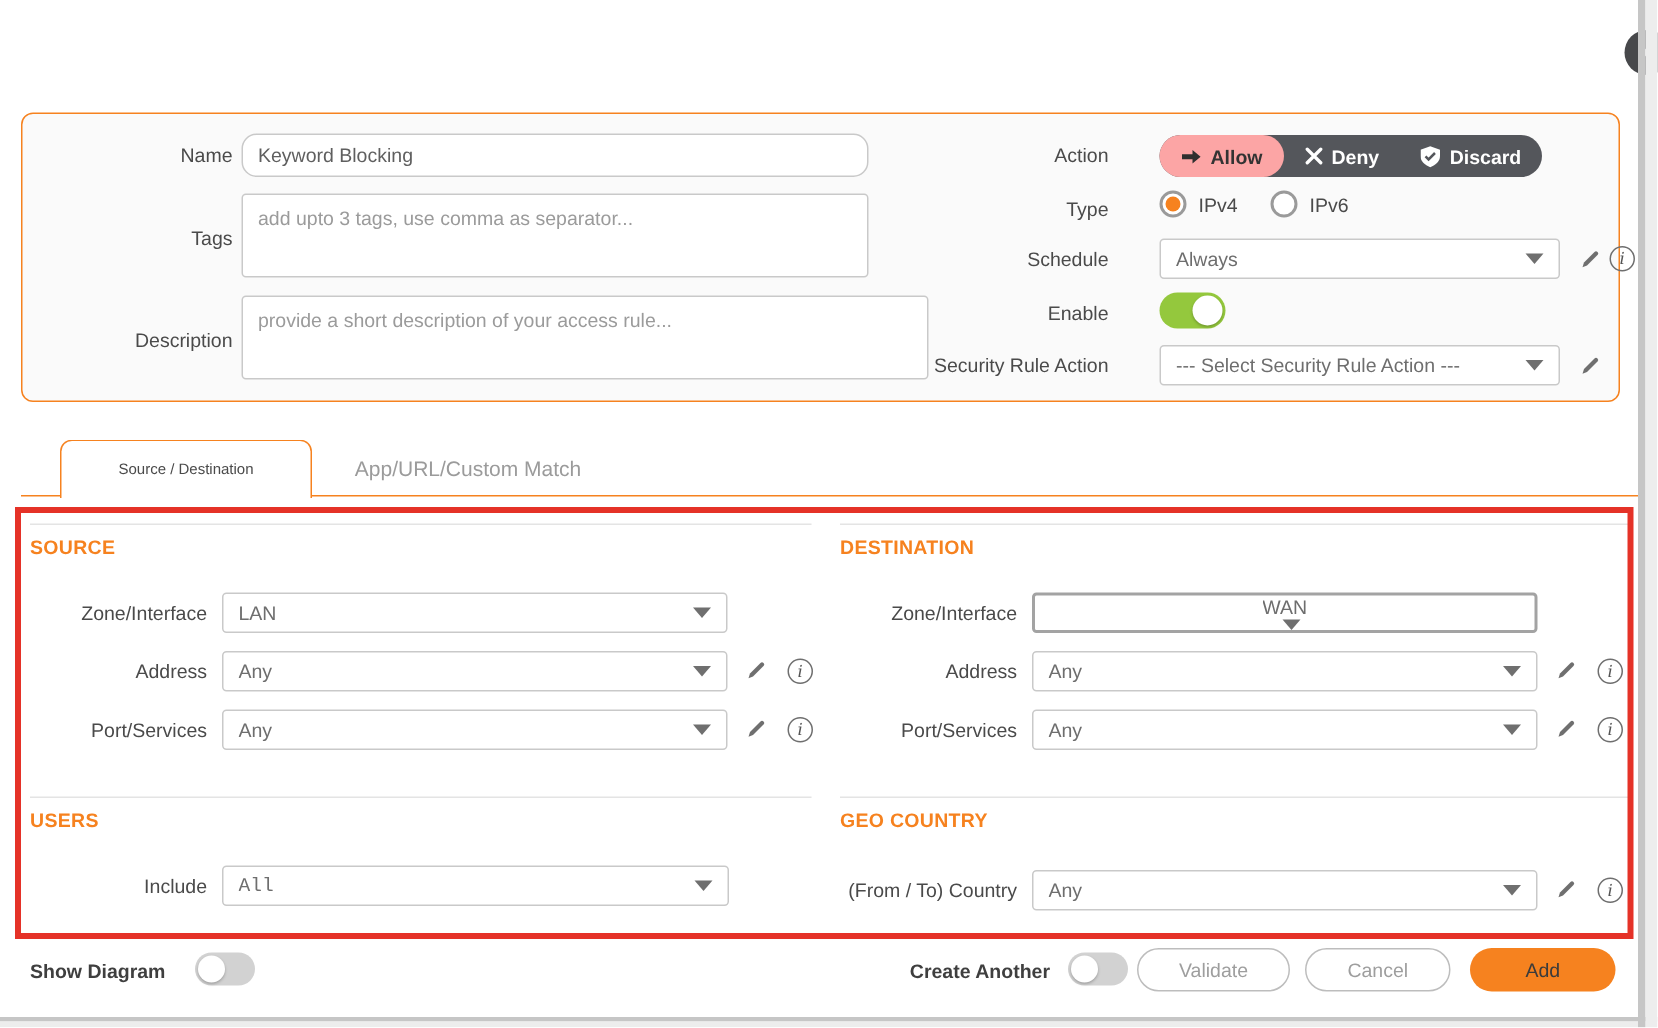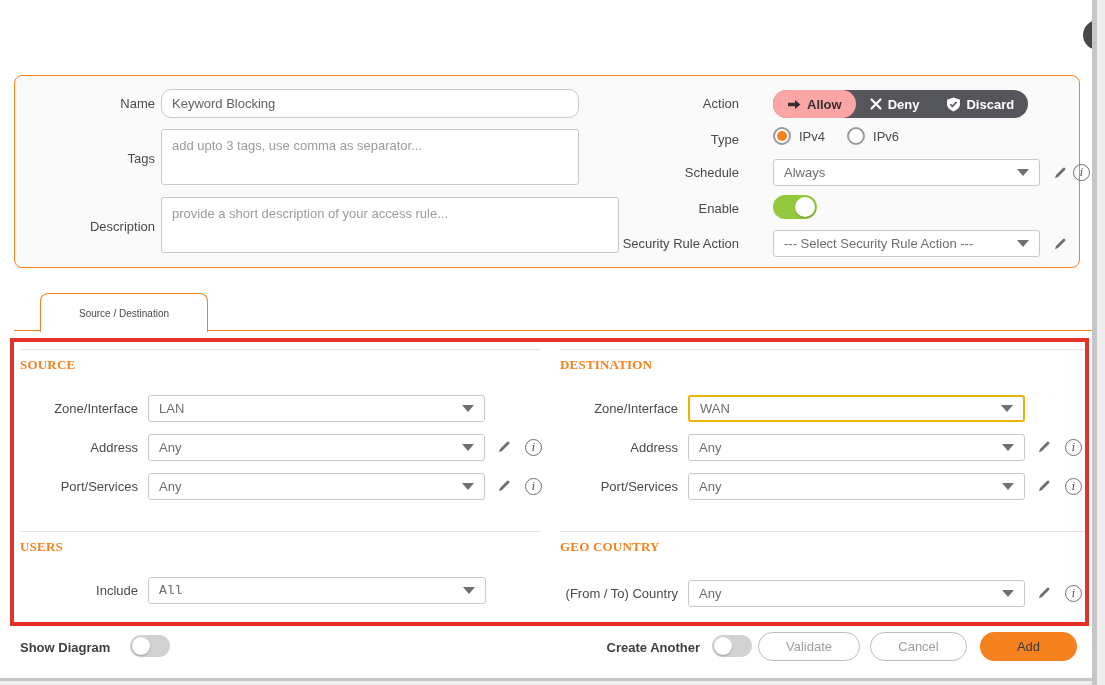--- a/index.html
+++ b/index.html
@@ -28,21 +28,21 @@
     font-family:inherit; font-size:13px; color:#5f5f5f; padding:0 10px; outline:none; }
   textarea.text-input { resize:none; padding-top:8px; color:#5f5f5f; }
   .text-input::placeholder { color:#9b9b9b; }
 
   
   .select { position:absolute; height:27px; border:1px solid #c9c9c9; border-radius:3px; background:#fff;
     display:flex; align-items:center; padding:0 10px; cursor:pointer; }
   .select .val { font-size:13px; color:#6e6e6e; flex:1; white-space:nowrap; overflow:hidden; }
   .chev { width:0; height:0; border-left:6px solid transparent; border-right:6px solid transparent;
     border-top:7px solid #6f6f6f; margin-left:8px; }
-  .select.focus { border:2px solid #eab308; }
+  .select.focus { border:2px solid #a3a3a3;flex-direction:column; }
 
   .icon-btn { position:absolute; width:18px; height:18px; display:flex; align-items:center; justify-content:center; cursor:pointer; }
   .info-badge { position:absolute; width:17px; height:17px; border:1px solid #6f6f6f; border-radius:50%;
     font-family:"DejaVu Serif",serif; font-style:italic; font-size:11px; color:#555; display:flex;
     align-items:center; justify-content:center; cursor:pointer; }
 
   
   .segment { position:absolute; left:758px; top:14px; height:28px; background:#54565b; border-radius:14px;
     display:flex; align-items:center; }
   .seg { display:flex; align-items:center; gap:6px; padding:0 14px; height:28px; color:#fff;
@@ -71,21 +71,21 @@
     border:1px solid #F6821F; border-bottom:none; border-radius:8px 8px 0 0; z-index:2;
     display:flex; align-items:center; justify-content:center; font-size:10px; color:#4a4a4a; cursor:pointer; }
   .tab-inactive { position:absolute; left:222px; top:293px; width:180px; height:38px;
     display:flex; align-items:center; justify-content:center; font-size:14px; color:#9b9b9b; cursor:pointer; }
 
   
   .annotation { position:absolute; left:10px; top:338px; width:1079px; height:288px;
     border:4px solid #e53228; z-index:30; pointer-events:none; }
 
   .divider { position:absolute; height:1px; background:#e4e4e4; }
-  .sec-title { position:absolute; font-size:13px; font-weight:700; color:#F6821F; letter-spacing:.2px;font-family:Liberation Serif, serif; }
+  .sec-title { position:absolute; font-size:13px; font-weight:700; color:#F6821F; letter-spacing:.2px; }
 
   .frow { position:absolute; height:28px; display:flex; align-items:center; }
   .frow .flabel { width:118px; margin-right:10px; line-height:15px; }
 
   
   .foot-label { position:absolute; font-size:13px; color:#3f3f3f; font-weight:700; }
   .pill-btn { position:absolute; height:29px; border-radius:15px; border:1px solid #bdbdbd; background:#fff;
     font-family:inherit; font-size:13px; color:#9e9e9e; cursor:pointer; }
   .pill-btn.primary { background:#F6821F; border:none; color:#3b3b3b; }
 </style>
@@ -167,20 +167,23 @@
       <svg width="16" height="16" viewBox="0 0 16 16">
           <path d="M3 13.2 L4 10 L11 3 Q12 2 13 3 Q14 4 13 5 L6 12 L3 13.2 Z" fill="#6f6f6f"></path>
         </svg>
     </span>
   </div>
 
   <div class="tab-line"></div>
   <div class="tab-active">
     <span>Source / Destination</span>
   </div>
+  <div class="tab-inactive">
+    <span>App/URL/Custom Match</span>
+  </div>
 
   <div class="annotation"></div>
 
   <div class="divider" style="left:20px; top:349px; width:521px;"></div>
   <div class="sec-title" style="left:20px; top:357px;">SOURCE</div>
 
   <div class="frow" style="left:20px; top:394px;">
     <label class="flabel">Zone/Interface</label>
     <div class="select" style="position:relative; left:0; width:337px;">
       <span class="val">LAN</span>

